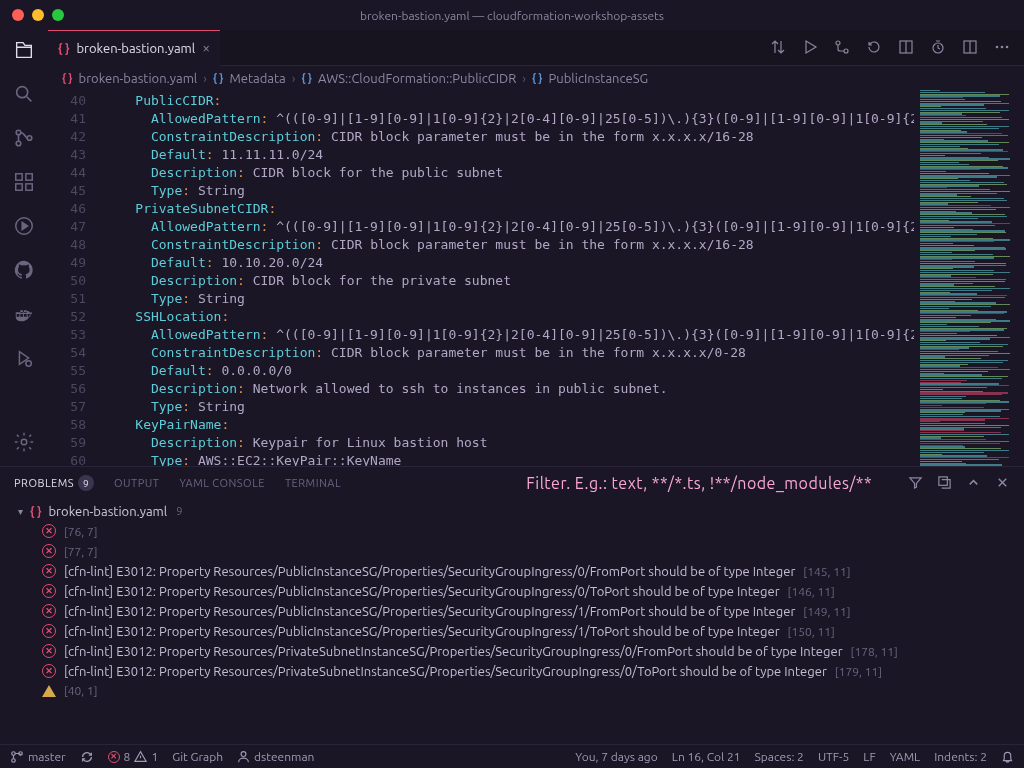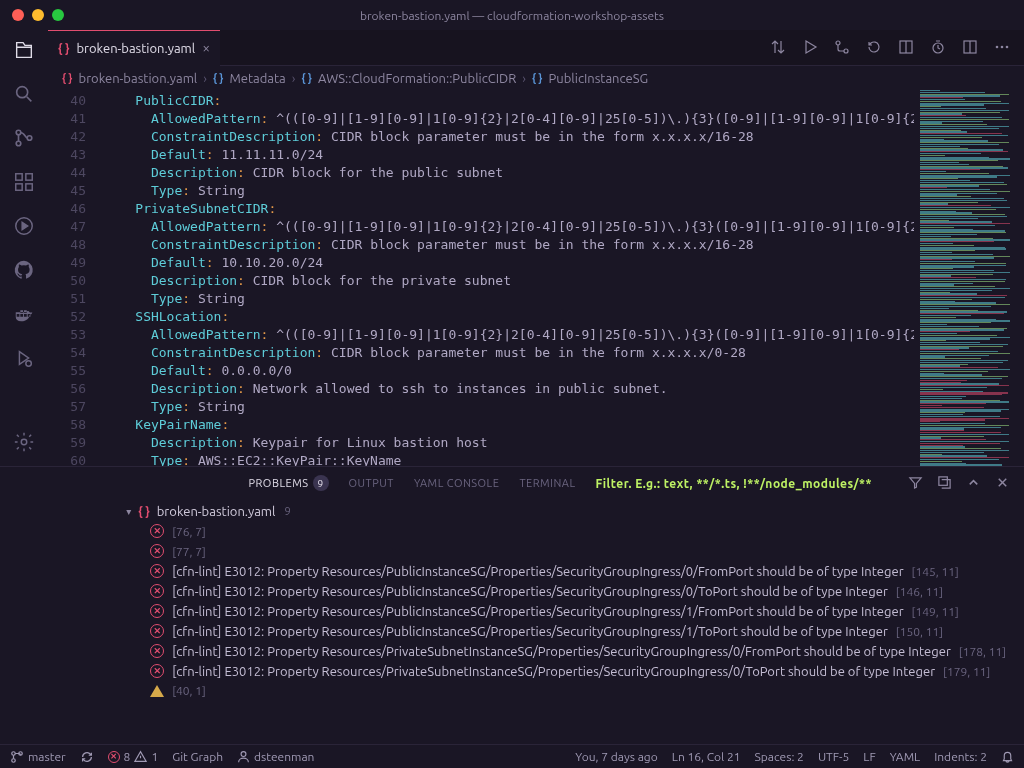--- a/index.html
+++ b/index.html
@@ -149,21 +149,20 @@
 }
 .k { color: #5ecdd9; }
 .p { color: #e59a4a; }
 .v { color: #b0a8c4; }
 .panel {
   height: 278px;
   background: #1a1625;
   border-top: 1px solid #2a2438;
   display: flex;
   flex-direction: column;
-  align-items: flex-end;
 }
 .panel-tabs {
   height: 32px;
   display: flex;
   align-items: center;
   padding: 0 14px;
   gap: 20px;
   font-size: 11px;
   letter-spacing: 0.5px;
   color: #6b6580;
@@ -177,23 +176,22 @@
   min-width: 16px;
   height: 16px;
   padding: 0 4px;
   background: #3a3450;
   border-radius: 8px;
   font-size: 10px;
   margin-left: 4px;
 }
 .panel-filter {
   margin-left: auto;
-  color: #bef264;
-  font-size: 12px;
-  font-weight: bold;
+  color: #f9a8d4;
+  font-size: 16px;
 }
 .panel-actions {
   display: flex;
   gap: 14px;
   margin-left: 16px;
   color: #8d86a0;
 }
 .panel-actions svg { width: 15px; height: 15px; }
 .problems-body {
   flex: 1;

